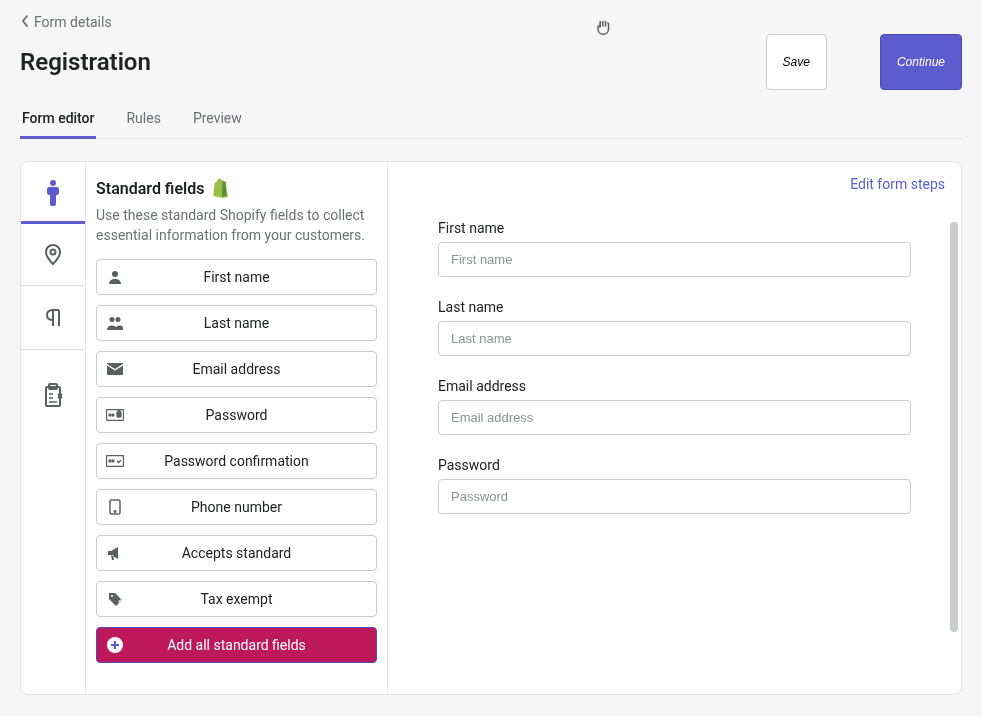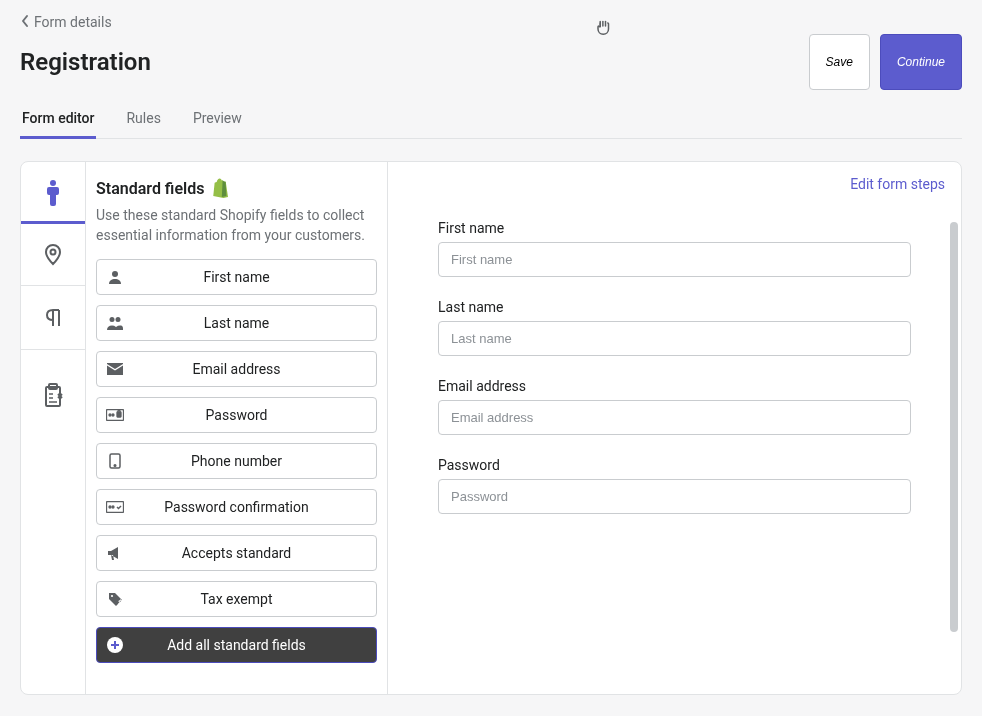--- a/index.html
+++ b/index.html
@@ -50,20 +50,21 @@
       font-size: 12px;
       cursor: pointer;
       border: 1px solid #c9cccf;
       background: white;
       font-style: italic;
     }
     .btn-primary {
       background: #5C5CCE;
       color: white;
       border: 1px solid #4c4cbc;
+      margin-left: 43px;
     }
     .tabs {
       display: flex;
       gap: 28px;
       border-bottom: 1px solid #e1e3e5;
       margin-bottom: 22px;
     }
     .tab {
       padding: 10px 2px 12px 2px;
       font-size: 14px;
@@ -166,21 +167,21 @@
       align-items: center;
       justify-content: center;
       color: #5c5f62;
     }
     .field-btn-label {
       flex: 1;
       text-align: center;
       padding-right: 36px;
     }
     .field-btn.primary {
-      background: #404040;
+      background: #be185d;
       color: white;
       border: 1px solid #4c4cbc;
     }
     .field-btn.primary .field-btn-icon {
       color: white;
     }
     .form-preview {
       flex: 1;
       position: relative;
       display: flex;
@@ -358,38 +359,38 @@
               <circle cx="7" cy="6" r="1" fill="currentColor"></circle>
               <rect x="11" y="3" width="4" height="5" rx="0.5" fill="currentColor"></rect>
               <path d="M12 3 V2 a1 1 0 0 1 2 0 V3"></path>
             </svg>
         </span>
         <span class="field-btn-label">Password</span>
       </div>
 
       <div class="field-btn">
         <span class="field-btn-icon">
-          <svg width="12" height="16" viewBox="0 0 12 16" fill="none" stroke="currentColor" stroke-width="1.5">
-              <rect x="1" y="1" width="10" height="14" rx="1.5"></rect>
-              <circle cx="6" cy="12.5" r="0.8" fill="currentColor"></circle>
-            </svg>
-        </span>
-        <span class="field-btn-label">Phone number</span>
-      </div>
-
-      <div class="field-btn">
-        <span class="field-btn-icon">
           <svg width="18" height="12" viewBox="0 0 18 12" fill="none" stroke="currentColor" stroke-width="1.3">
               <rect x="0.5" y="0.5" width="17" height="11" rx="1"></rect>
               <circle cx="4" cy="6" r="1" fill="currentColor"></circle>
               <circle cx="7" cy="6" r="1" fill="currentColor"></circle>
               <path d="M11 6 l1.5 1.5 L15 5" stroke-width="1.5"></path>
             </svg>
         </span>
         <span class="field-btn-label">Password confirmation</span>
+      </div>
+
+      <div class="field-btn">
+        <span class="field-btn-icon">
+          <svg width="12" height="16" viewBox="0 0 12 16" fill="none" stroke="currentColor" stroke-width="1.5">
+              <rect x="1" y="1" width="10" height="14" rx="1.5"></rect>
+              <circle cx="6" cy="12.5" r="0.8" fill="currentColor"></circle>
+            </svg>
+        </span>
+        <span class="field-btn-label">Phone number</span>
       </div>
 
       <div class="field-btn">
         <span class="field-btn-icon">
           <svg width="16" height="14" viewBox="0 0 16 14" fill="currentColor">
               <path d="M1 5 h3 l7-4 v12 l-7-4 H1z M4 9 l1 5 h2 l-1-5"></path>
             </svg>
         </span>
         <span class="field-btn-label">Accepts standard</span>
       </div>

